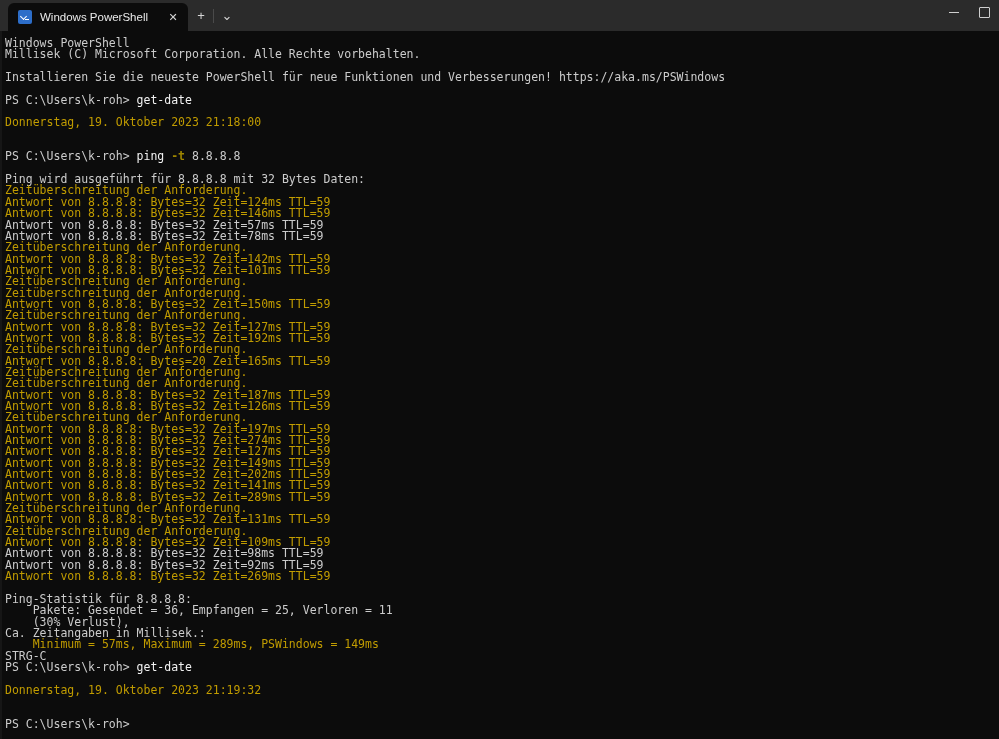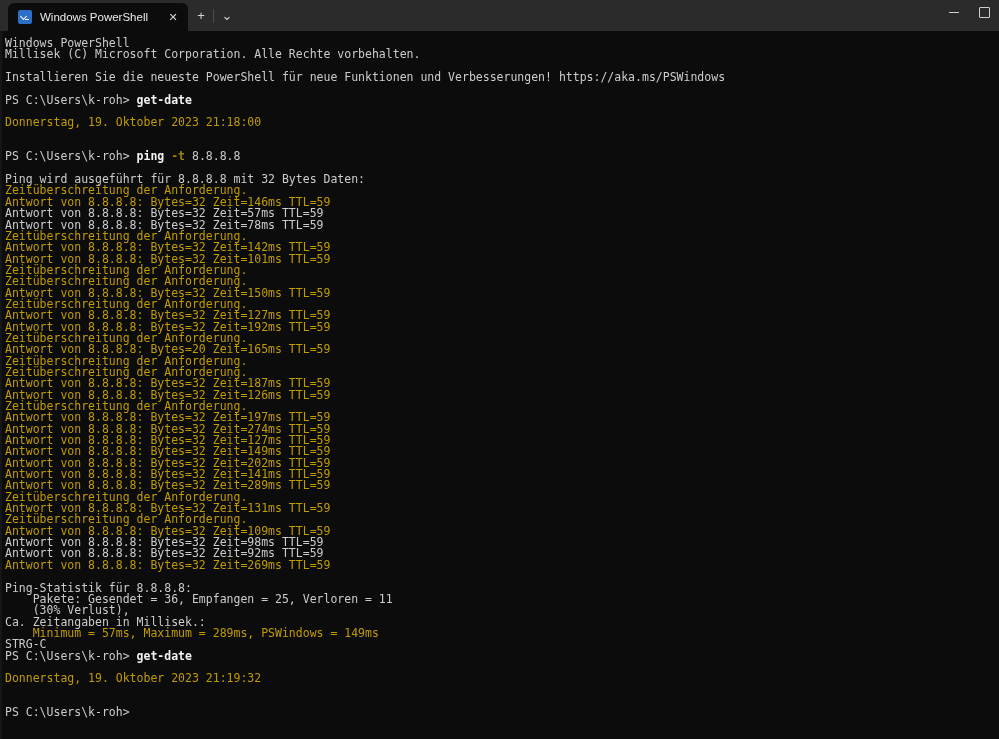--- a/index.html
+++ b/index.html
@@ -160,21 +160,21 @@
   .line {
     font-family: "DejaVu Sans Mono", "Liberation Mono", monospace;
     font-size: 11.5px;
     line-height: 11.35px;
     height: 11.35px;
     white-space: pre;
     letter-spacing: 0px;
   }
   .c-white  { color: #cccccc; }
   .c-yellow { color: #c19c00; }
-  .c-bold   { color: #f2f2f2; font-weight: bold; text-align: right; }
+  .c-bold   { color: #f2f2f2; font-weight: normal; text-align: right; }
   .c-param  { color: #9c8400; font-weight: bold; }
   .blank { height: 11.35px; }
   .seg { white-space: pre; }
 </style>
 </head>
 <body>
 
 <div class="titlebar">
 
   <div class="tabstrip">
@@ -208,20 +208,21 @@
     <div class="line blank"></div>
     <div class="line"><span class="seg c-white">PS C:\Users\k-roh&gt; </span><span class="seg c-bold">get-date</span></div>
     <div class="line blank"></div>
     <div class="line c-yellow">Donnerstag, 19. Oktober 2023 21:18:00</div>
     <div class="line blank"></div>
     <div class="line blank"></div>
     <div class="line"><span class="seg c-white">PS C:\Users\k-roh&gt; </span><span class="seg c-bold">ping </span><span class="seg c-param">-t</span><span class="seg c-white"> 8.8.8.8</span></div>
     <div class="line blank"></div>
     <div class="line c-white">Ping wird ausgeführt für 8.8.8.8 mit 32 Bytes Daten:</div>
     <div class="line c-yellow">Zeitüberschreitung der Anforderung.</div>
+    <div class="line c-yellow">Antwort von 8.8.8.8: Bytes=32 Zeit=124ms TTL=59</div>
     <div class="line c-yellow">Antwort von 8.8.8.8: Bytes=32 Zeit=146ms TTL=59</div>
     <div class="line c-white">Antwort von 8.8.8.8: Bytes=32 Zeit=57ms TTL=59</div>
     <div class="line c-white">Antwort von 8.8.8.8: Bytes=32 Zeit=78ms TTL=59</div>
     <div class="line c-yellow">Zeitüberschreitung der Anforderung.</div>
     <div class="line c-yellow">Antwort von 8.8.8.8: Bytes=32 Zeit=142ms TTL=59</div>
     <div class="line c-yellow">Antwort von 8.8.8.8: Bytes=32 Zeit=101ms TTL=59</div>
     <div class="line c-yellow">Zeitüberschreitung der Anforderung.</div>
     <div class="line c-yellow">Zeitüberschreitung der Anforderung.</div>
     <div class="line c-yellow">Antwort von 8.8.8.8: Bytes=32 Zeit=150ms TTL=59</div>
     <div class="line c-yellow">Zeitüberschreitung der Anforderung.</div>

